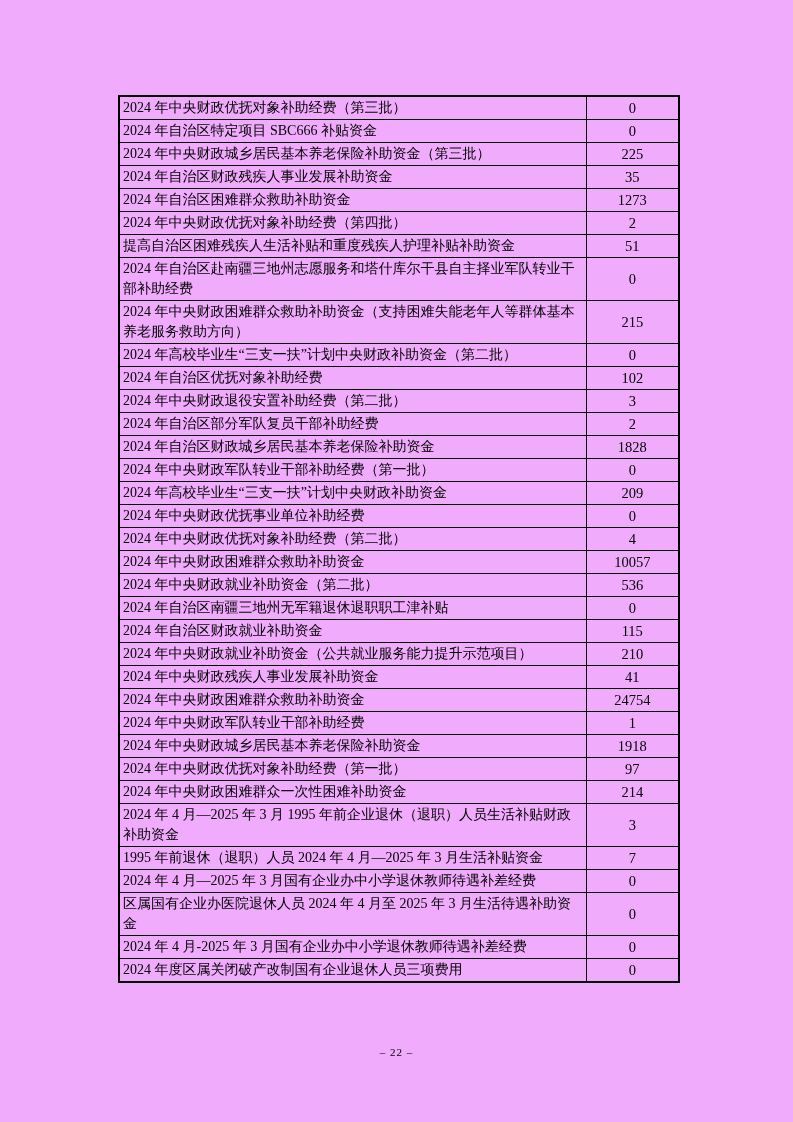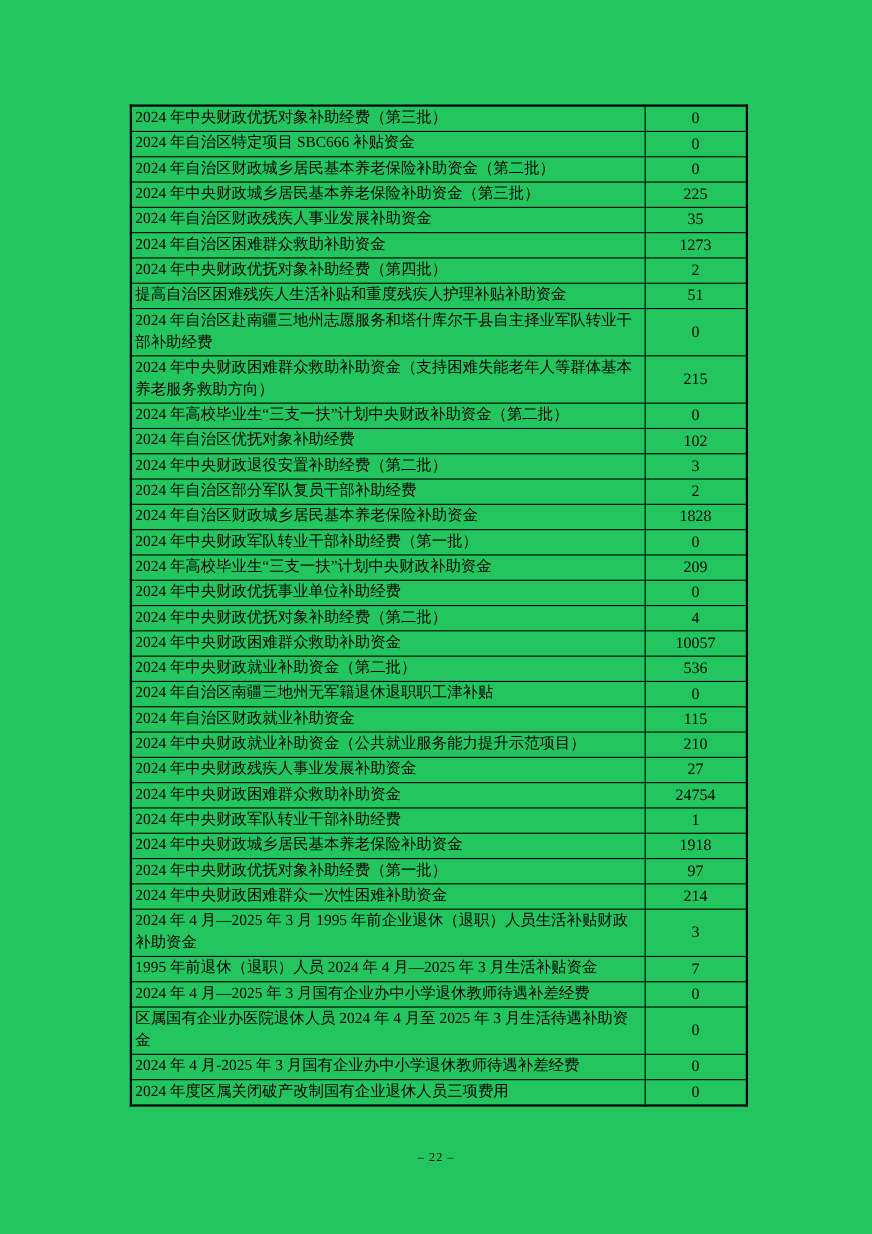--- a/index.html
+++ b/index.html
@@ -4,21 +4,21 @@
 <style>
   html, body {
     margin: 0;
     padding: 0;
     background: #e8e8e8;
   }
   .page {
     position: relative;
     width: 793px;
     height: 1122px;
-    background: #22c55e;
+    background: #f0abfc;
     font-family: "Liberation Serif", "DejaVu Serif", serif;
     color: #000000;
     overflow: hidden;
   }
   table.subsidy-table {
     position: absolute;
     left: 118px;
     top: 95px;
     width: 560px;
     border-collapse: collapse;
@@ -68,24 +68,20 @@
     <tbody>
         <tr>
           <td class="label-cell">2024 年中央财政优抚对象补助经费（第三批）</td>
           <td class="value-cell">0</td>
         </tr>
         <tr>
           <td class="label-cell">2024 年自治区特定项目 SBC666 补贴资金</td>
           <td class="value-cell">0</td>
         </tr>
         <tr>
-          <td class="label-cell">2024 年自治区财政城乡居民基本养老保险补助资金（第二批）</td>
-          <td class="value-cell">0</td>
-        </tr>
-        <tr>
           <td class="label-cell">2024 年中央财政城乡居民基本养老保险补助资金（第三批）</td>
           <td class="value-cell">225</td>
         </tr>
         <tr>
           <td class="label-cell">2024 年自治区财政残疾人事业发展补助资金</td>
           <td class="value-cell">35</td>
         </tr>
         <tr>
           <td class="label-cell">2024 年自治区困难群众救助补助资金</td>
           <td class="value-cell">1273</td>
@@ -157,21 +153,21 @@
         <tr>
           <td class="label-cell">2024 年自治区财政就业补助资金</td>
           <td class="value-cell">115</td>
         </tr>
         <tr>
           <td class="label-cell">2024 年中央财政就业补助资金（公共就业服务能力提升示范项目）</td>
           <td class="value-cell">210</td>
         </tr>
         <tr>
           <td class="label-cell">2024 年中央财政残疾人事业发展补助资金</td>
-          <td class="value-cell">27</td>
+          <td class="value-cell">41</td>
         </tr>
         <tr>
           <td class="label-cell">2024 年中央财政困难群众救助补助资金</td>
           <td class="value-cell">24754</td>
         </tr>
         <tr>
           <td class="label-cell">2024 年中央财政军队转业干部补助经费</td>
           <td class="value-cell">1</td>
         </tr>
         <tr>

